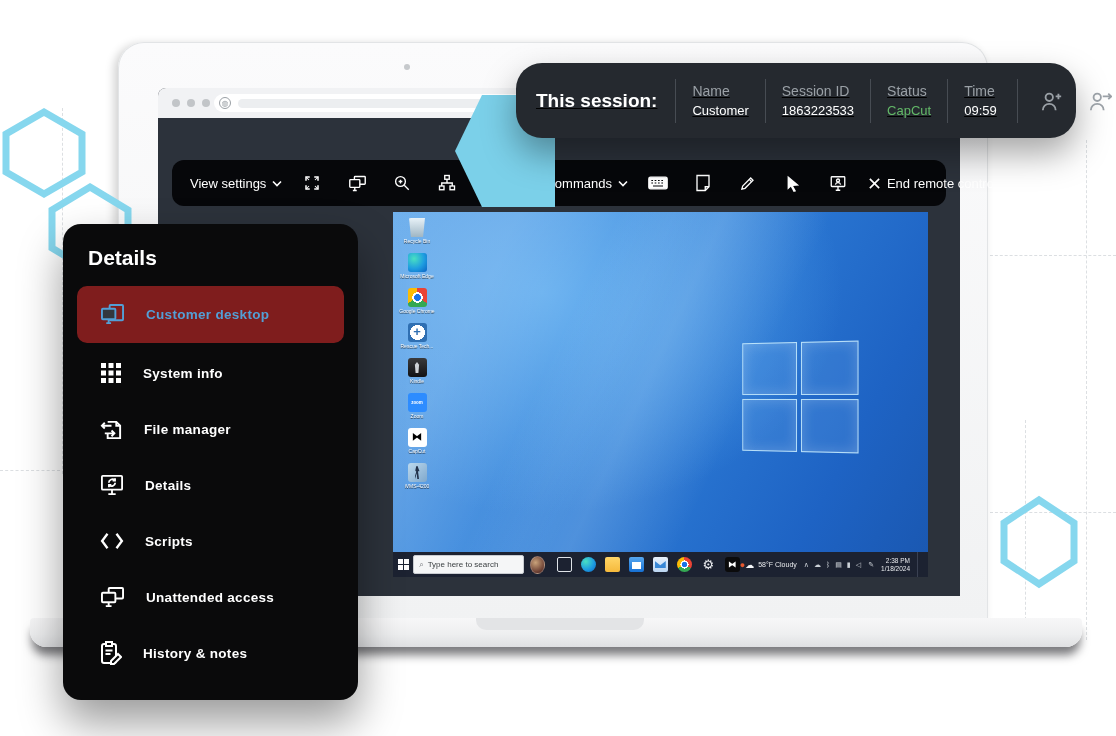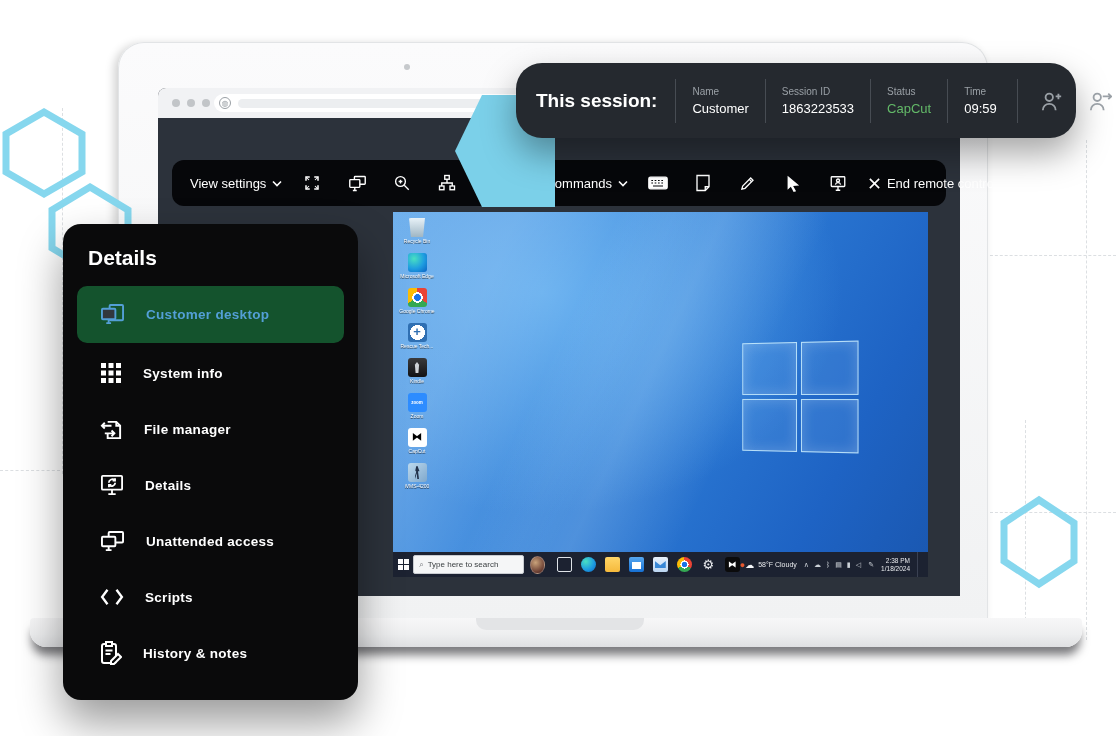--- a/index.html
+++ b/index.html
@@ -104,36 +104,36 @@
   .tb-right { margin-left:auto; display:flex; align-items:center; gap:7px; padding-right:8px; color:#e8eaed; }
   .weather { display:flex; align-items:center; gap:4px; font-size:7px; white-space:nowrap; }
   .cloudsym { color:#f6f8fa; font-size:9px; }
   .cloudsym b { color:#e4572e; }
   .tray { display:flex; align-items:center; gap:5px; font-size:7px; color:#cdd2d8; }
   .clock { text-align:right; font-size:6.5px; line-height:8px; white-space:nowrap; }
   .show-desktop { width:3px; height:25px; border-left:1px solid #3a4152; }
 
   
   .session { left:516px; top:63px; width:560px; height:75px; background:#25292f; border-radius:26px;
-    box-shadow:0 16px 34px rgba(0,0,0,0.35); display:flex; align-items:center; padding:0 20px; z-index:30; }
+    box-shadow:0 16px 34px rgba(0,0,0,0.35); display:flex; align-items:center; padding:0 20px; z-index:30;text-decoration:underline; }
   .session-title { color:#fff; font-size:19px; font-weight:700; margin-right:18px; white-space:nowrap; }
   .sess-field { padding:0 16px; border-left:1px solid #474c53; height:44px; display:flex; flex-direction:column; justify-content:center; }
   .sess-field:first-of-type { border-left:none; }
-  .sf-label { color:#9aa0a6; font-size:10px; margin-bottom:4px; white-space:nowrap; }
+  .sf-label { color:#9aa0a6; font-size:14px; margin-bottom:4px; white-space:nowrap; }
   .sf-value { color:#ffffff; font-size:13px; white-space:nowrap; }
   .sf-value.active { color:#63b968; }
   .sess-icons { border-left:1px solid #474c53; height:44px; display:flex; align-items:center; gap:24px; padding-left:22px; margin-left:4px; }
   .sess-icons svg { display:block; }
 
   
   .details { left:63px; top:224px; width:295px; height:476px; background:#0a0a0b; border-radius:18px;
     box-shadow:0 22px 44px rgba(0,0,0,0.40); z-index:40; padding:22px 14px 0 14px; }
   .details-title { color:#fff; font-size:21px; font-weight:700; padding-left:11px; margin-bottom:16px; }
   .d-item { display:flex; align-items:center; gap:21px; height:56px; padding-left:23px; border-radius:10px; color:#fff; cursor:default; }
-  .d-item.selected { background:#14532d; color:#539fd6; height:57px; margin-bottom:2px; }
+  .d-item.selected { background:#7f1d1d; color:#539fd6; height:57px; margin-bottom:2px; }
   .d-item .lbl { font-size:13.5px; font-weight:700; letter-spacing:0.3px; }
   .d-item svg { flex:0 0 auto; }
 </style>
 </head>
 <body>
 
 <div class="abs gl-v gridline" style="left:62px; top:108px; height:366px;"></div>
 <div class="abs gl-h gridline" style="left:0; top:470px; width:60px;"></div>
 <div class="abs gl-v gridline" style="left:1025px; top:420px; height:210px;"></div>
 <div class="abs gl-h gridline" style="left:990px; top:512px; width:126px;"></div>
@@ -419,33 +419,33 @@
   <div class="d-item">
     <svg width="24" height="22" viewBox="0 0 26 24" fill="none" stroke="#fff" stroke-width="2">
         <rect x="2" y="2" width="22" height="15" rx="1"></rect>
         <path d="M9 22h8M13 17v5"></path>
         <path d="M9.5 9.5a4 4 0 0 1 6.8-2.6M16.5 9.5a4 4 0 0 1-6.8 2.6"></path>
         <path d="M16.3 4.6v2.6h-2.6M9.7 14.4v-2.6h2.6"></path>
       </svg>
     <span class="lbl">Details</span>
   </div>
   <div class="d-item">
+    <svg width="24" height="18" viewBox="0 0 26 20" fill="none" stroke="#fff" stroke-width="2.6">
+        <polyline points="8,2 2,10 8,18"></polyline>
+        <polyline points="18,2 24,10 18,18"></polyline>
+      </svg>
+    <span class="lbl">Scripts</span>
+  </div>
+  <div class="d-item">
     <svg width="25" height="23" viewBox="0 0 26 24" fill="none" stroke="#fff" stroke-width="2">
         <rect x="9" y="2" width="15" height="11" rx="1"></rect>
         <rect x="2" y="7" width="14" height="10" rx="1" fill="#0a0a0b"></rect>
         <path d="M6 21h6M9 17v4"></path>
       </svg>
     <span class="lbl">Unattended access</span>
-  </div>
-  <div class="d-item">
-    <svg width="24" height="18" viewBox="0 0 26 20" fill="none" stroke="#fff" stroke-width="2.6">
-        <polyline points="8,2 2,10 8,18"></polyline>
-        <polyline points="18,2 24,10 18,18"></polyline>
-      </svg>
-    <span class="lbl">Scripts</span>
   </div>
   <div class="d-item">
     <svg width="22" height="24" viewBox="0 0 22 24" fill="none" stroke="#fff" stroke-width="2">
         <rect x="2" y="3" width="14" height="19" rx="2"></rect>
         <rect x="6" y="1" width="6" height="4" fill="#0a0a0b"></rect>
         <path d="M5.5 9.5h7M5.5 13h5"></path>
         <path d="M11 20l7-7 3 3-7 7h-3v-3z" fill="#0a0a0b"></path>
       </svg>
     <span class="lbl">History &amp; notes</span>
   </div>

